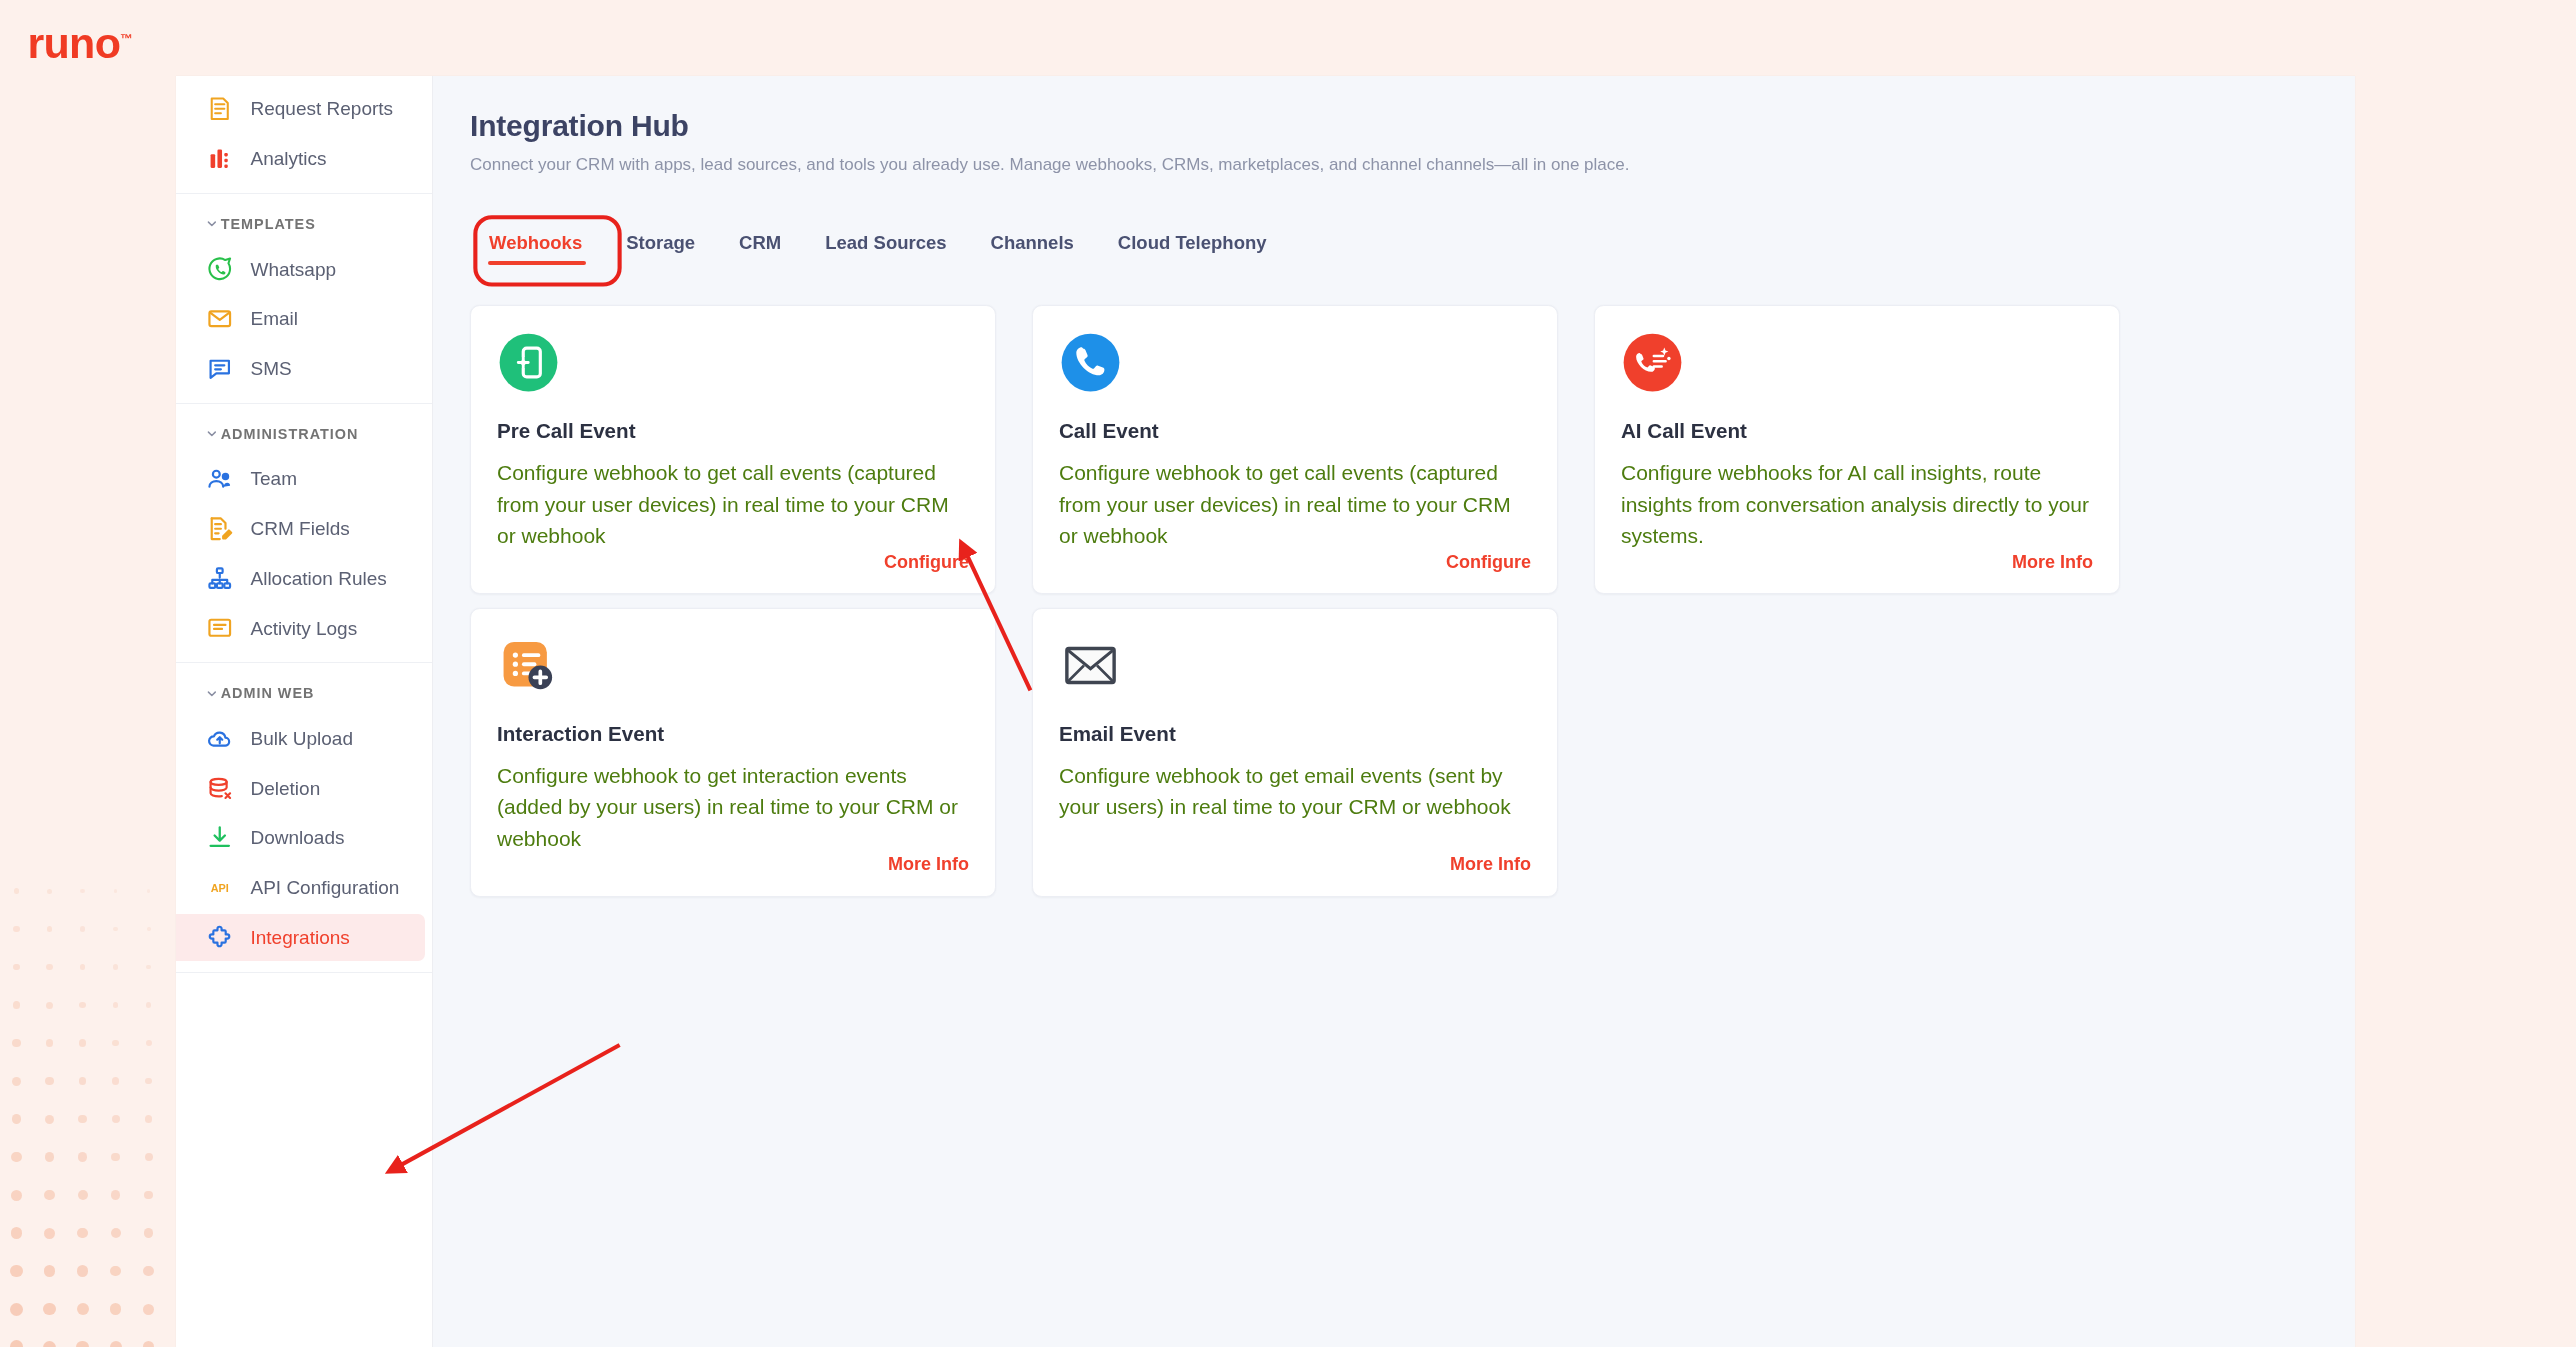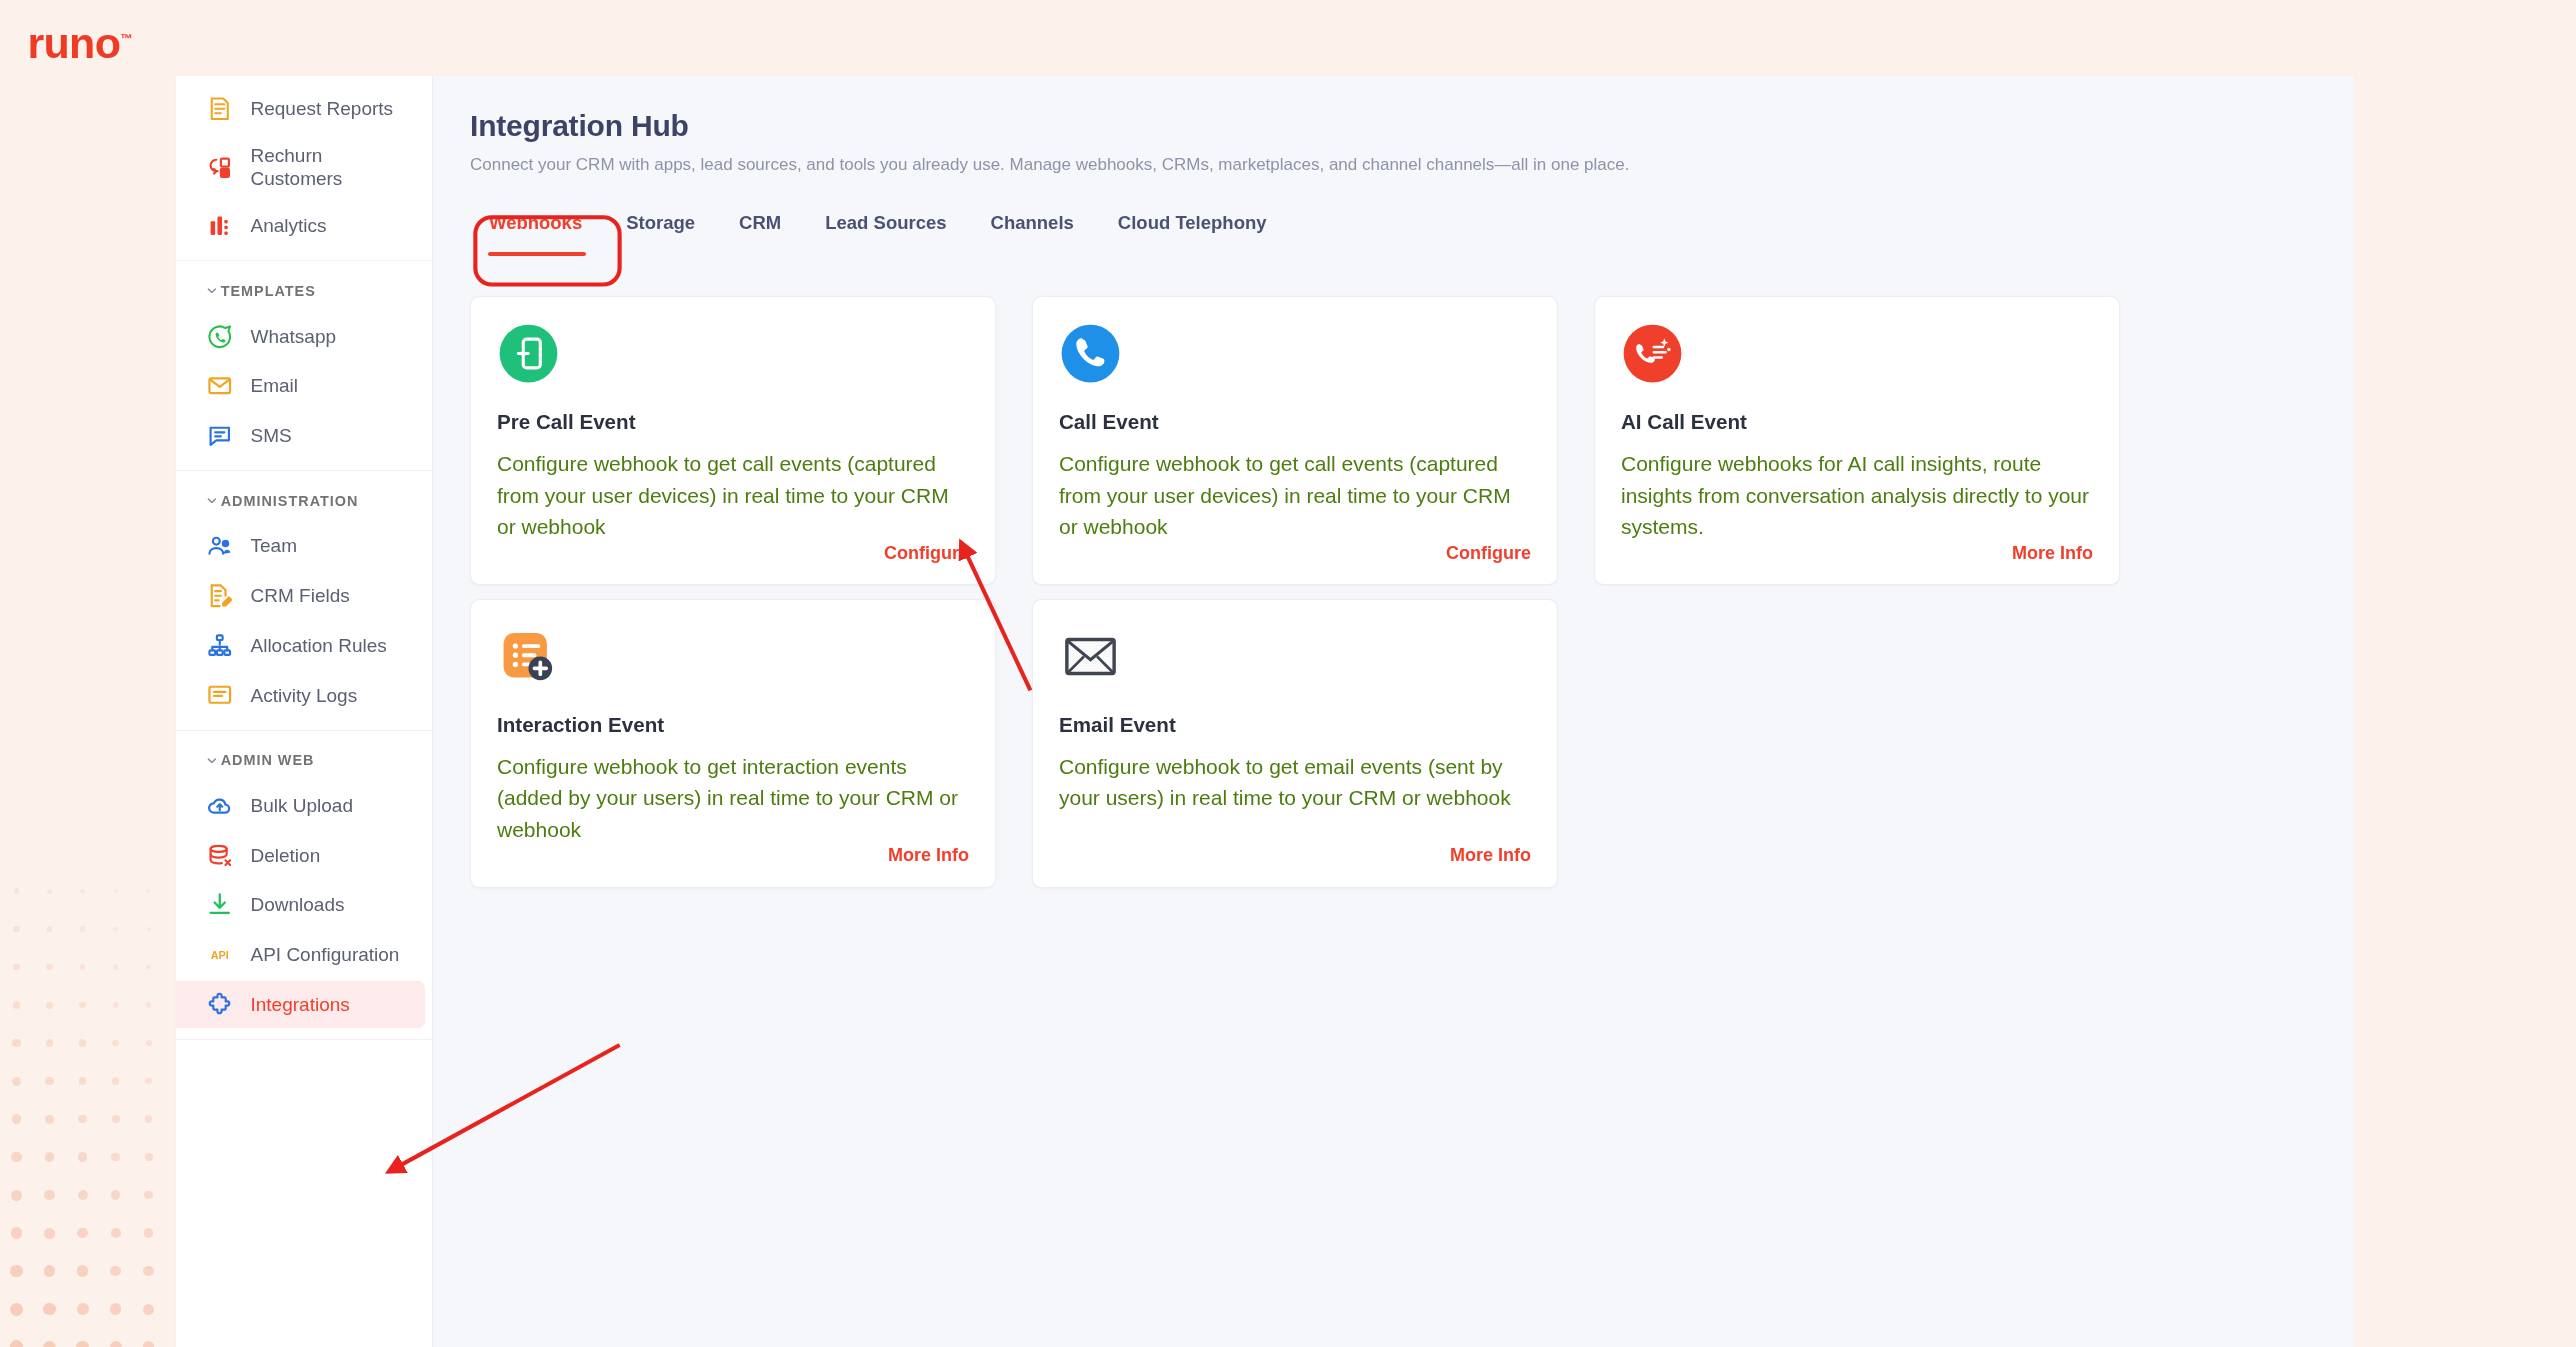--- a/index.html
+++ b/index.html
@@ -85,21 +85,21 @@
   .page-title {
     font-size: 30px; font-weight: 700; color: #3c4364;
     letter-spacing: -0.2px; margin-bottom: 12.4px;
   }
   .page-sub { font-size: 17px; color: #8d93a8; margin-bottom: 37px; }
 
   
   .tabs { display: flex; align-items: flex-end; gap: 0; margin-bottom: 40px; position: relative; }
   .tab {
     font-size: 18.5px; font-weight: 700; color: #4a5172;
-    padding: 0 22px 22px 22px; cursor: pointer; position: relative; white-space: nowrap;
+    padding: 0 22px 11px 22px; cursor: pointer; position: relative; white-space: nowrap; margin-top: 20px;
   }
   .tab:first-child { padding-left: 19px; }
   .tab.active { color: #f0402c; }
   .tab.active::after {
     content: ""; position: absolute; left: 18px; right: 18px; bottom: 0;
     height: 4.8px; background: #f0402c; border-radius: 2.7px;
   }
 
   
   .card-grid {
@@ -231,31 +231,20 @@
           <span class="ico">
             <svg viewBox="0 0 24 24" fill="none" stroke="#f0a421" stroke-width="1.8" stroke-linecap="round" stroke-linejoin="round">
               <path d="M5 3h10l4 4v14H5z"></path>
                 <path d="M8 8h8M8 12h8M8 16h5"></path>
             </svg>
           </span>
           <span class="lbl">Request Reports</span>
         </div>
         <div class="nav-item">
           <span class="ico">
-            <svg viewBox="0 0 24 24" fill="none" stroke="#f0402c" stroke-width="1.9" stroke-linecap="round" stroke-linejoin="round">
-              <path d="M9 5a5 5 0 1 0 0 10h1"></path>
-                <path d="M7 13l2 2-2 2"></path>
-              <rect x="13" y="4" width="7" height="7" rx="1"></rect>
-                <rect x="13" y="13" width="7" height="7" rx="1" fill="#f0402c"></rect>
-            </svg>
-          </span>
-          <span class="lbl">Rechurn Customers</span>
-        </div>
-        <div class="nav-item">
-          <span class="ico">
             <svg viewBox="0 0 24 24" fill="#f0402c">
               <rect x="4" y="8" width="4" height="12" rx="1"></rect>
               <rect x="10" y="4" width="4" height="16" rx="1"></rect>
               <rect x="16" y="7" width="3" height="3" rx="1"></rect>
               <rect x="16" y="12" width="3" height="3" rx="1"></rect>
               <rect x="16" y="17" width="3" height="3" rx="1"></rect>
             </svg>
           </span>
           <span class="lbl">Analytics</span>
         </div>

